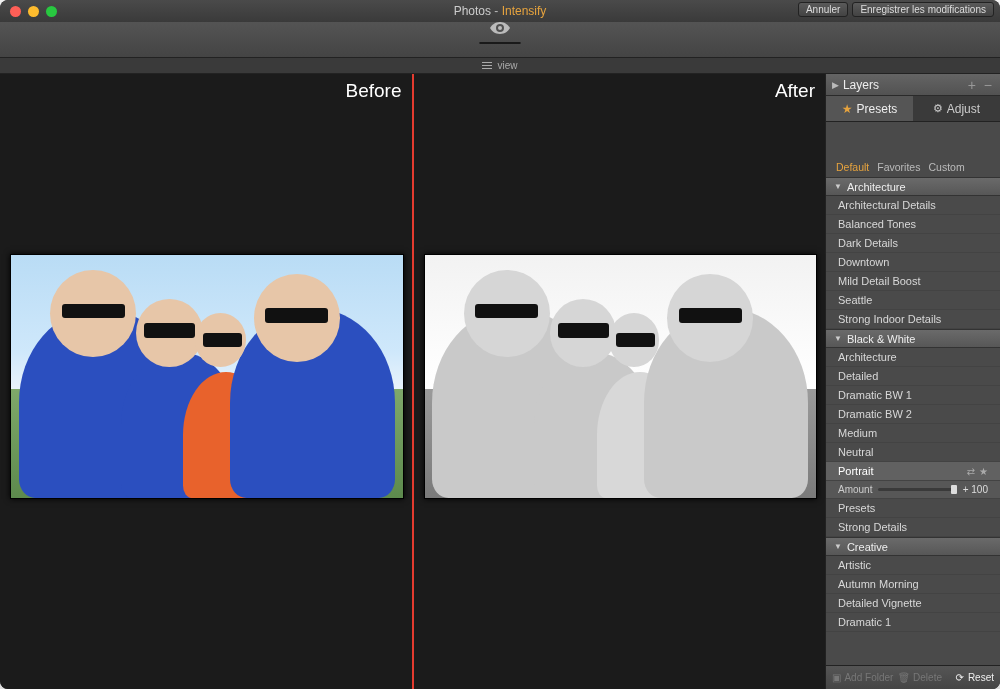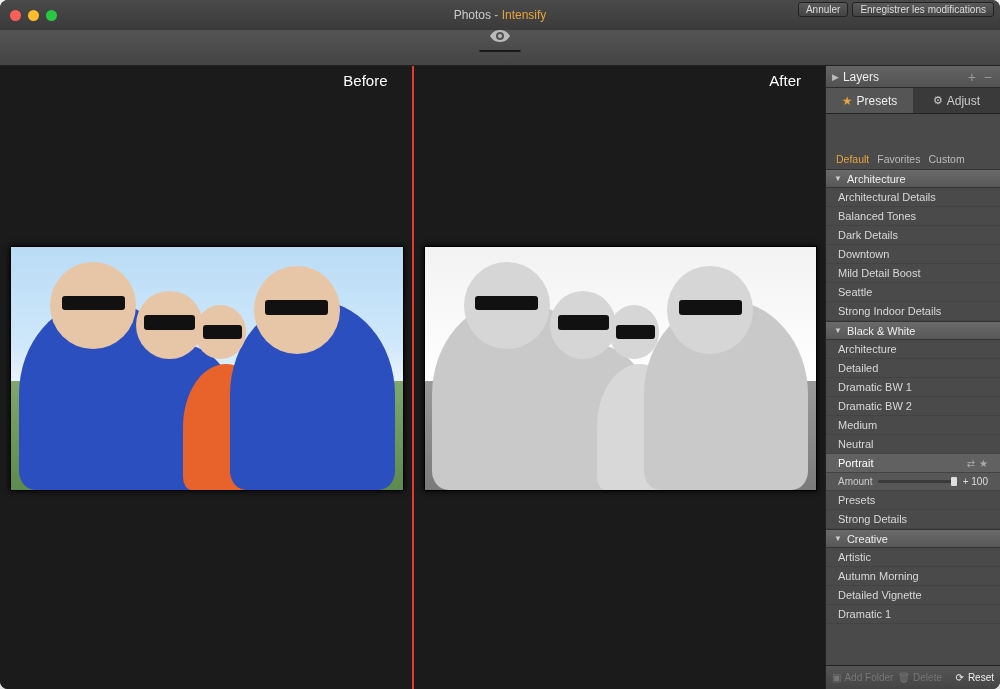--- a/index.html
+++ b/index.html
@@ -4,21 +4,21 @@
 <style>
   * { box-sizing: border-box; margin: 0; padding: 0; font-family: -apple-system, "Helvetica Neue", Arial, sans-serif; }
   body { background: #fff; }
   .window {
     width: 1000px; height: 689px; margin: 0 auto; background: #2a2a2a;
     border-radius: 8px; overflow: hidden; box-shadow: 0 12px 40px rgba(0,0,0,.35);
     display: flex; flex-direction: column; position: relative;
   }
   
   .titlebar {
-    height: 30px; background: linear-gradient(#4a4a4a,#3a3a3a); display: flex;
+    height: 22px; background: linear-gradient(#4a4a4a,#3a3a3a); display: flex;
     align-items: center; position: relative; border-top-left-radius: 8px; border-top-right-radius: 8px;
   }
   .traffic { display: flex; gap: 7px; padding-left: 10px; }
   .tl { width: 11px; height: 11px; border-radius: 50%; }
   .tl.red { background: #ff5f57; }
   .tl.yellow { background: #febc2e; }
   .tl.green { background: #28c840; }
   .title { position: absolute; left: 0; right: 0; text-align: center; font-size: 12px; color: #bbb; pointer-events:none;}
   .title .app { color: #ccc; }
   .title .sub { color: #e6a33e; }
@@ -44,21 +44,21 @@
   }
   .right-tools { display:flex; gap:6px; }
   .right-tools .iconbtn.active { color:#e6a33e; }
   
   .viewstrip { height: 16px; background:#3a3a3a; border-bottom:1px solid #222; display:flex; align-items:center; justify-content:center; gap:5px; color:#aaa; font-size:10px;}
   .viewstrip .bars { width:10px; height:7px; background: repeating-linear-gradient(#aaa,#aaa 1px,transparent 1px,transparent 3px);}
   
   .main { flex:1; display:flex; min-height:0; }
   .canvas { flex:1; background:#1b1b1b; position:relative; display:flex; }
   .half { flex:1; position:relative; }
-  .half-label { position:absolute; top:6px; right:24px; color:#fff; font-size:15px;text-align:center; }
+  .half-label { position:absolute; top:6px; right:10px; color:#fff; font-size:19px;text-align:center; }
   .divider { width:2px; background:#e43b2f; }
   .photo {
     position:absolute; left:10px; right:8px; top:180px; height:245px;
     background:#888; border:1px solid #000; box-shadow: 0 0 6px #000;
     overflow:hidden;
   }
   .sky { position:absolute; inset:0; background:linear-gradient(#b9dcf5 0%, #cfe8fb 40%, #e9f3fb 55%, #7fa86a 55%, #5d8a4d 100%); }
   .photo.bw .sky { background:linear-gradient(#f2f2f2 0%, #fcfcfc 40%, #ffffff 55%, #9a9a9a 55%, #7a7a7a 100%); }
   .person { position:absolute; bottom:0; border-radius:50% 50% 10% 10%; }
   .p1 { left:2%; width:42%; height:78%; background:#2b4fbf; }
@@ -206,20 +206,24 @@
               <linearGradient id="g">
                 <stop offset="0" stop-color="#333"></stop>
                 <stop offset="1" stop-color="#eee"></stop>
               </linearGradient>
             </defs>
           </svg>
       </div>
     </div>
   </div>
 
+  <div class="viewstrip">
+    <div class="bars"></div>
+    <span>view</span>
+  </div>
 
   <div class="main">
     <div class="canvas">
       <div class="half">
         <div class="half-label">Before</div>
         <div class="photo">
           <div class="sky"></div>
           <div class="person p1"></div>
             <div class="person p2"></div>
             <div class="person p3"></div>

